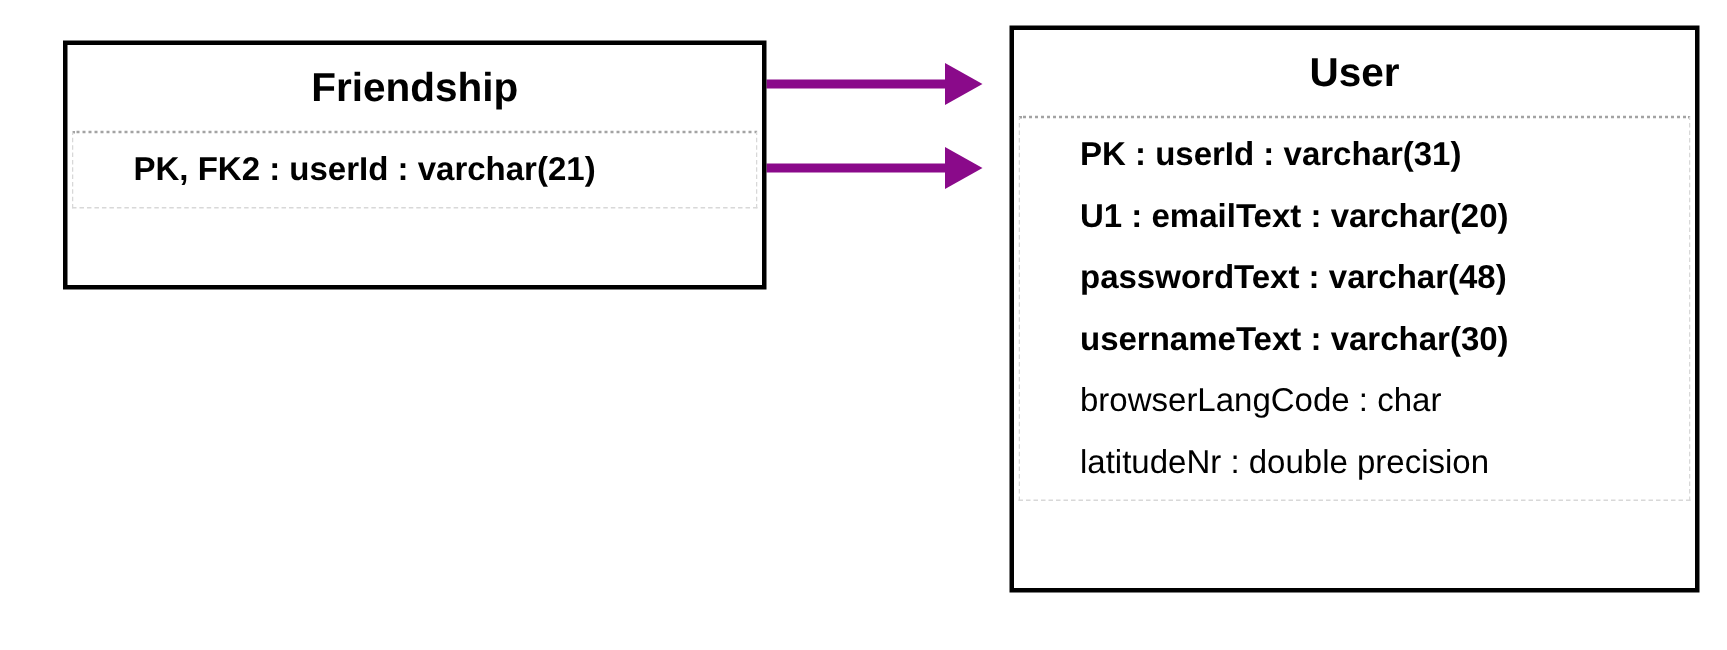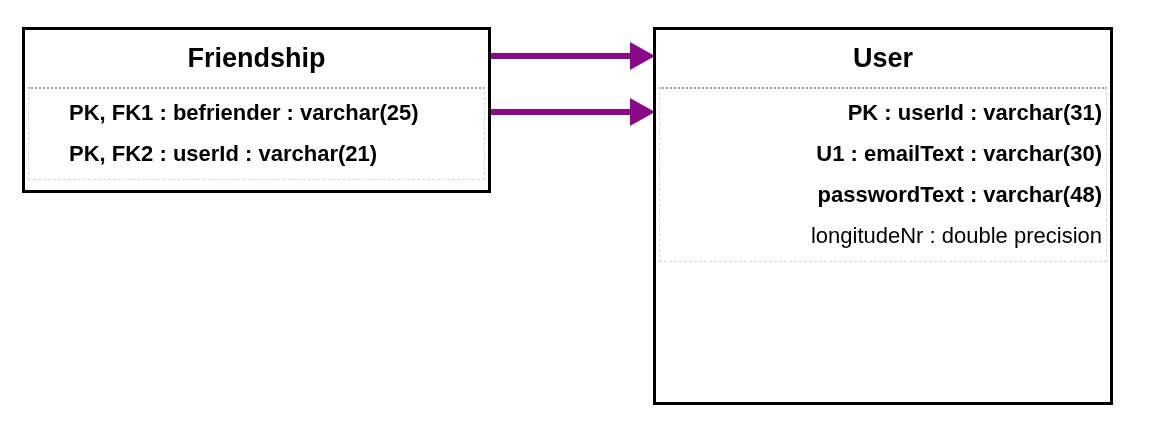--- a/index.html
+++ b/index.html
@@ -13,20 +13,21 @@
     width: 1151px;
     height: 433px;
     background: #ffffff;
     overflow: hidden;
   }
   .entity {
     position: absolute;
     box-sizing: border-box;
     background: #ffffff;
     border: 3px solid #000000;
+    margin-left: 20px;
   }
   .entity-title {
     height: 57px;
     display: flex;
     align-items: center;
     justify-content: center;
     font-size: 27px;
     font-weight: bold;
     color: #000000;
     white-space: nowrap;
@@ -49,49 +50,50 @@
     font-weight: bold;
   }
   .rel-overlay {
     position: absolute;
     left: 0;
     top: 0;
     width: 1151px;
     height: 433px;
   }
   #entity-friendship { left: 22px; top: 27px; width: 469px; height: 166px; }
-  #entity-user       { left: 653px; top: 27px; width: 460px; height: 378px; text-align: right; }
+  #entity-user       { left: 653px; top: 17px; width: 460px; height: 378px; }
 </style>
 </head>
 <body>
 
 <div class="canvas">
 
   <svg class="rel-overlay" width="1151" height="433" viewBox="0 0 1151 433" xmlns="http://www.w3.org/2000/svg">
     <g>
       <line x1="491" y1="56" x2="630" y2="56" stroke-width="6" stroke="#8A0A8A"></line>
       <polygon points="630,42 630,70 655,56" fill="#8A0A8A"></polygon>
     </g>
     <g>
       <line x1="491" y1="112" x2="630" y2="112" stroke-width="6" stroke="#8A0A8A"></line>
       <polygon points="630,98 630,126 655,112" fill="#8A0A8A"></polygon>
     </g>
   </svg>
 
   <div class="entity" id="entity-friendship">
     <div class="entity-title">Friendship</div>
     <div class="entity-attrs">
-      <div class="attr bold">PK, FK1 : befriender : varchar(25)</div>
       <div class="attr bold">PK, FK2 : userId : varchar(21)</div>
     </div>
   </div>
 
   <div class="entity" id="entity-user">
     <div class="entity-title">User</div>
     <div class="entity-attrs">
       <div class="attr bold">PK : userId : varchar(31)</div>
-      <div class="attr bold">U1 : emailText : varchar(30)</div>
+      <div class="attr bold">U1 : emailText : varchar(20)</div>
       <div class="attr bold">passwordText : varchar(48)</div>
-      <div class="attr">longitudeNr : double precision</div>
+      <div class="attr bold">usernameText : varchar(30)</div>
+      <div class="attr">browserLangCode : char</div>
+      <div class="attr">latitudeNr : double precision</div>
     </div>
   </div>
 
 </div>
 
 </body></html>

